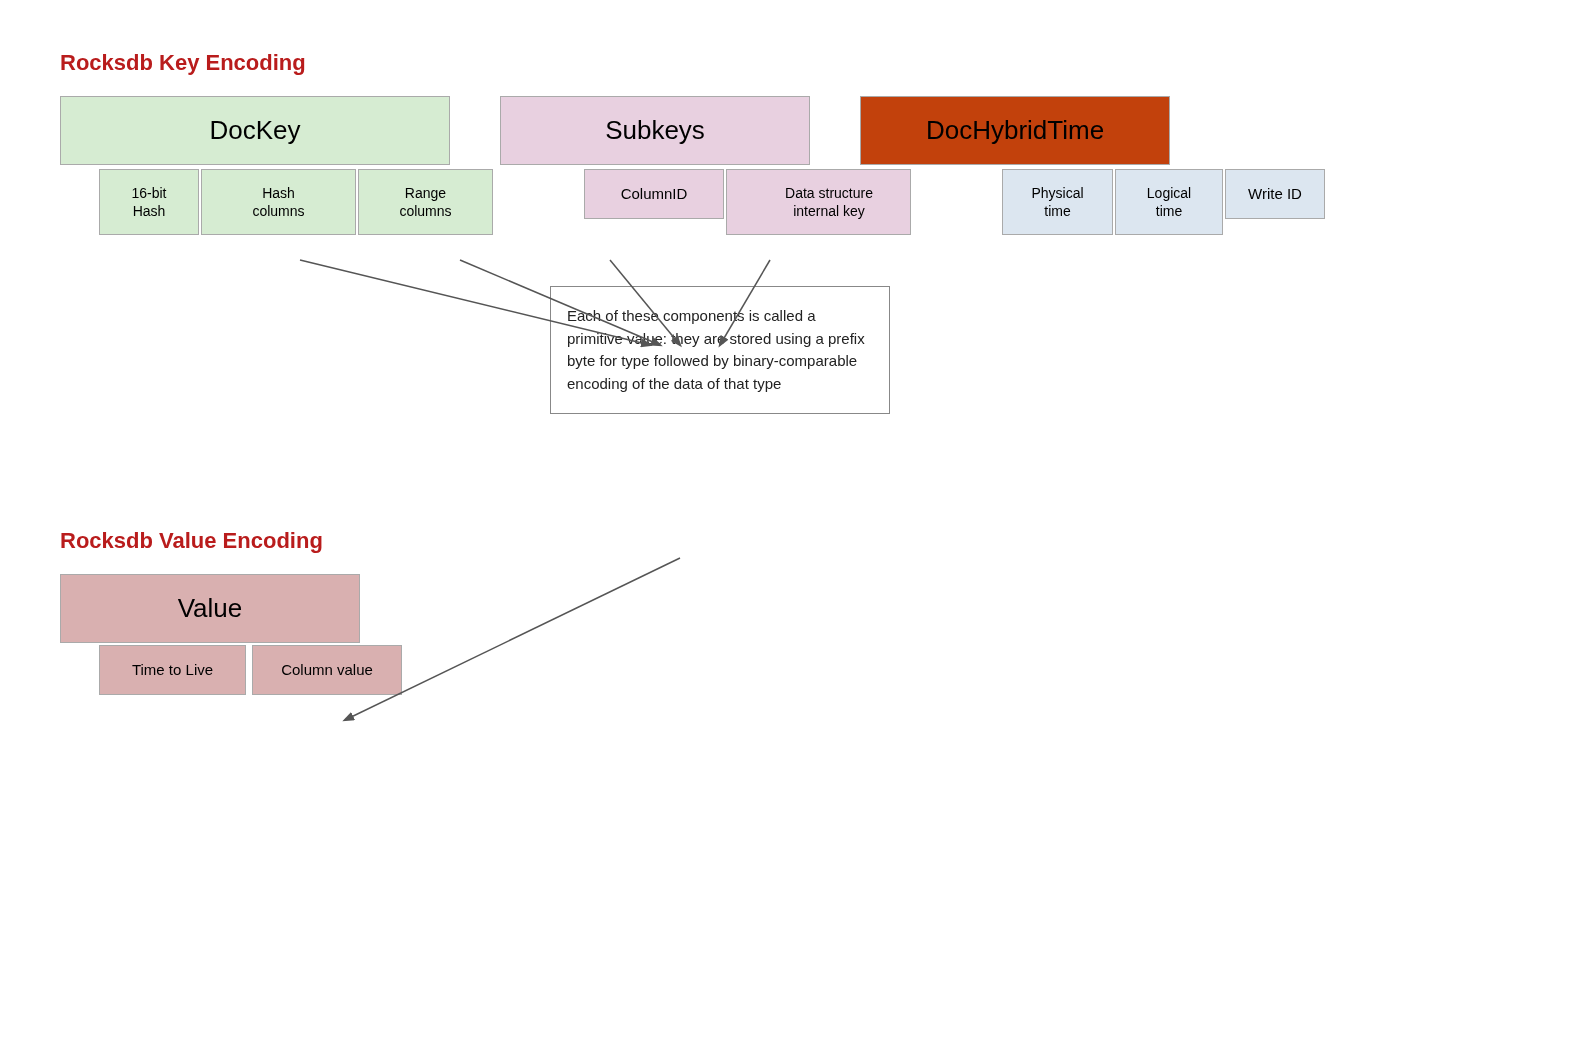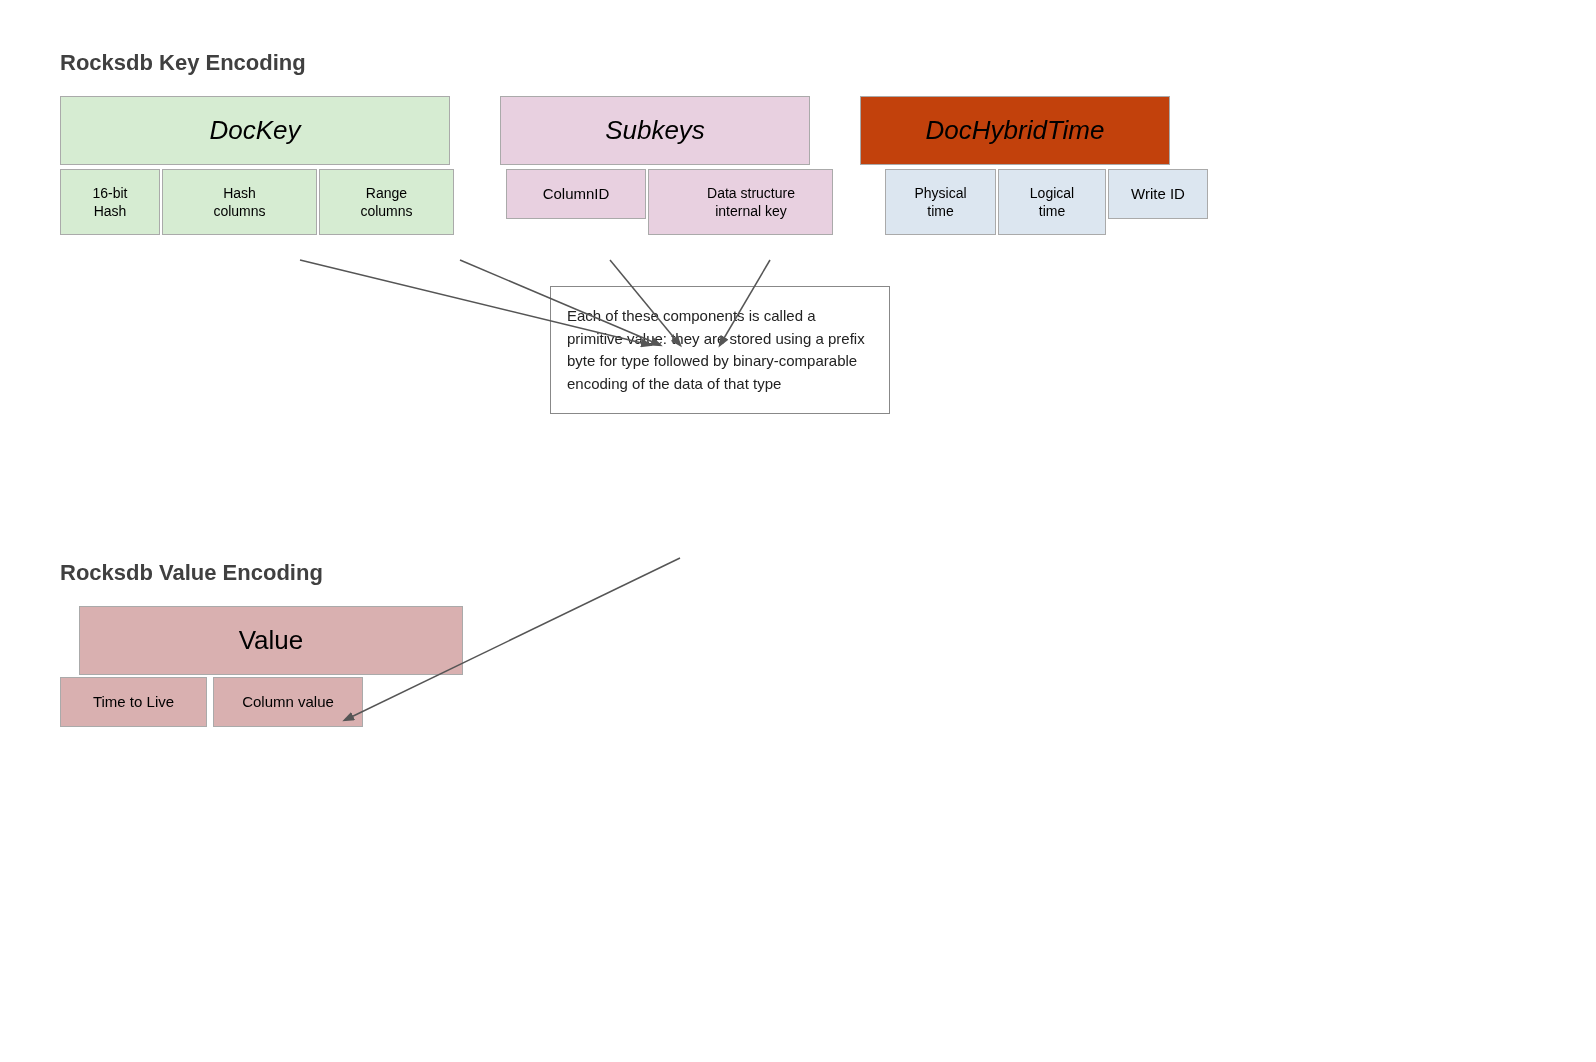--- a/index.html
+++ b/index.html
@@ -12,28 +12,27 @@
       overflow: hidden;
     }
     .main-container {
       padding: 50px 60px;
       position: relative;
     }
     .section-title {
       font-weight: bold;
       font-size: 22px;
       margin-bottom: 20px;
-      color: #404040;
+      color: #b91c1c;
     }
     .top-row {
       display: flex;
       align-items: flex-end;
       gap: 0;
       margin-bottom: 0;
-      font-style: italic;
     }
     
     .big-box {
       display: flex;
       align-items: center;
       justify-content: center;
       font-size: 26px;
       font-weight: normal;
       border: 1.5px solid #888;
       padding: 18px 10px;
@@ -66,20 +65,21 @@
     }
     .sub-box {
       border: 1.5px solid #888;
       padding: 14px 10px;
       text-align: center;
       font-size: 15px;
       line-height: 1.3;
       display: flex;
       align-items: center;
       justify-content: center;
+      margin-left: 39px;
     }
     
     .sub-box-green {
       background: #d6ecd2;
       border-color: #aaa;
     }
     .sub-box-hash16 { width: 100px; }
     .sub-box-hashcols { width: 155px; }
     .sub-box-rangecols { width: 135px; }
     
@@ -106,28 +106,27 @@
       font-size: 15px;
       line-height: 1.5;
       color: #222;
       position: absolute;
       top: 190px;
       left: 490px;
     }
     
     .value-section {
       position: absolute;
-      top: 560px;
+      top: 528px;
       left: 60px;
     }
     .big-box-value {
       background: #d9b0b0;
       border-color: #aaa;
-      width: 384px;
-      margin-left: 19px;
+      width: 300px;
     }
     .sub-box-rose {
       background: #d9b0b0;
       border-color: #aaa;
     }
     .sub-box-ttl { width: 147px; }
     .sub-box-colval { width: 150px; }
     
     .arrows-svg {
       position: absolute;

